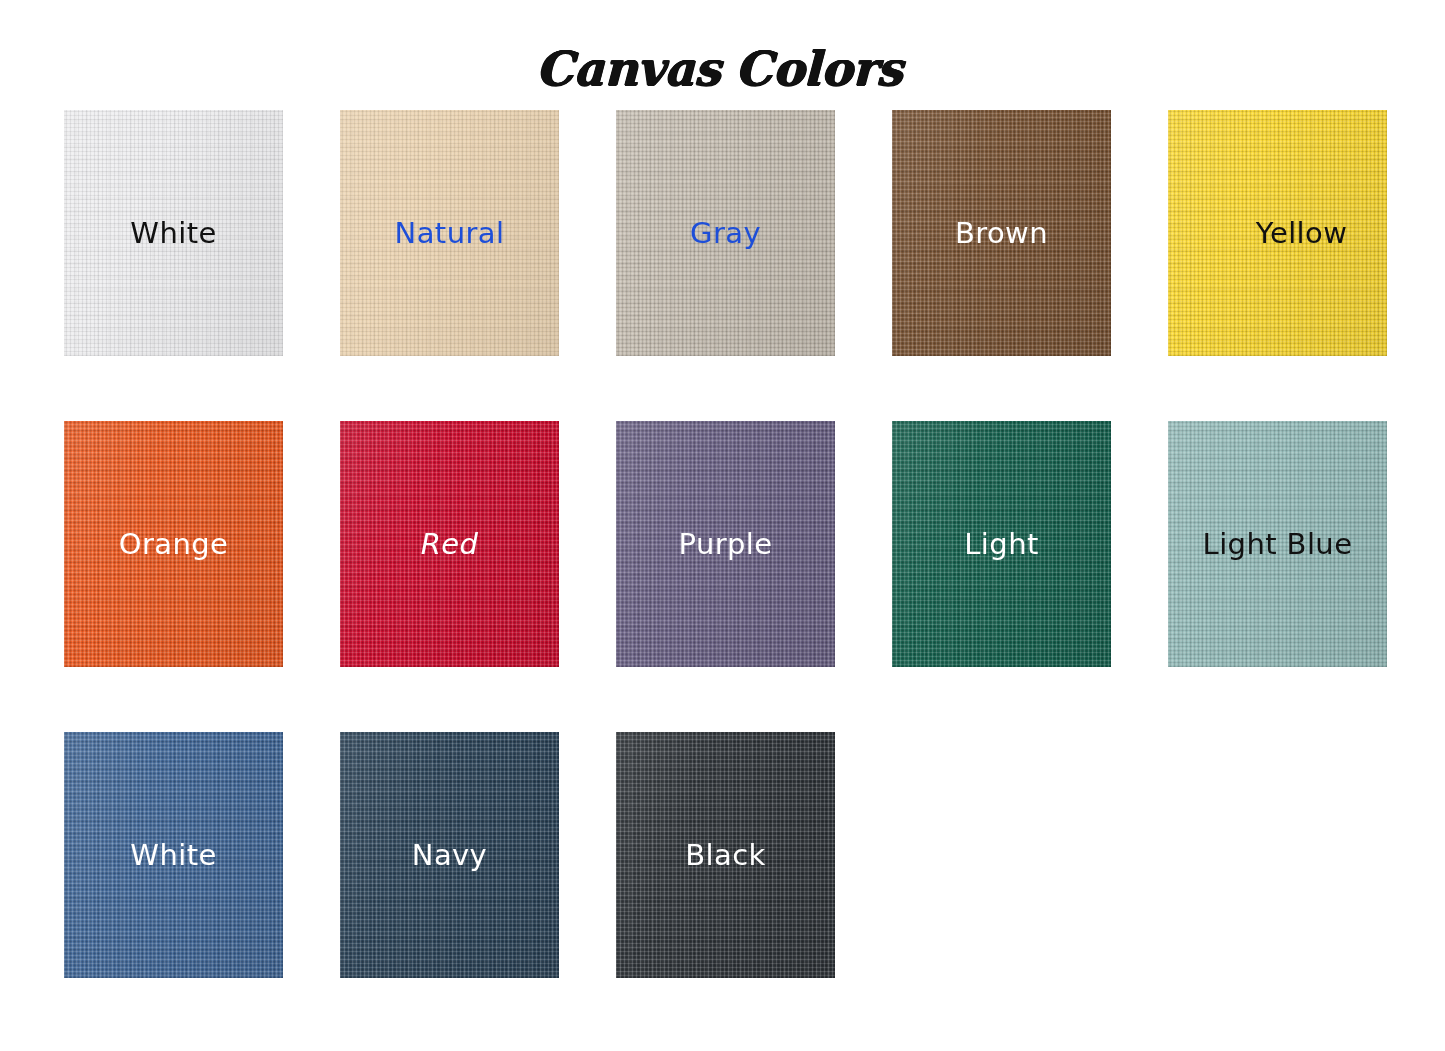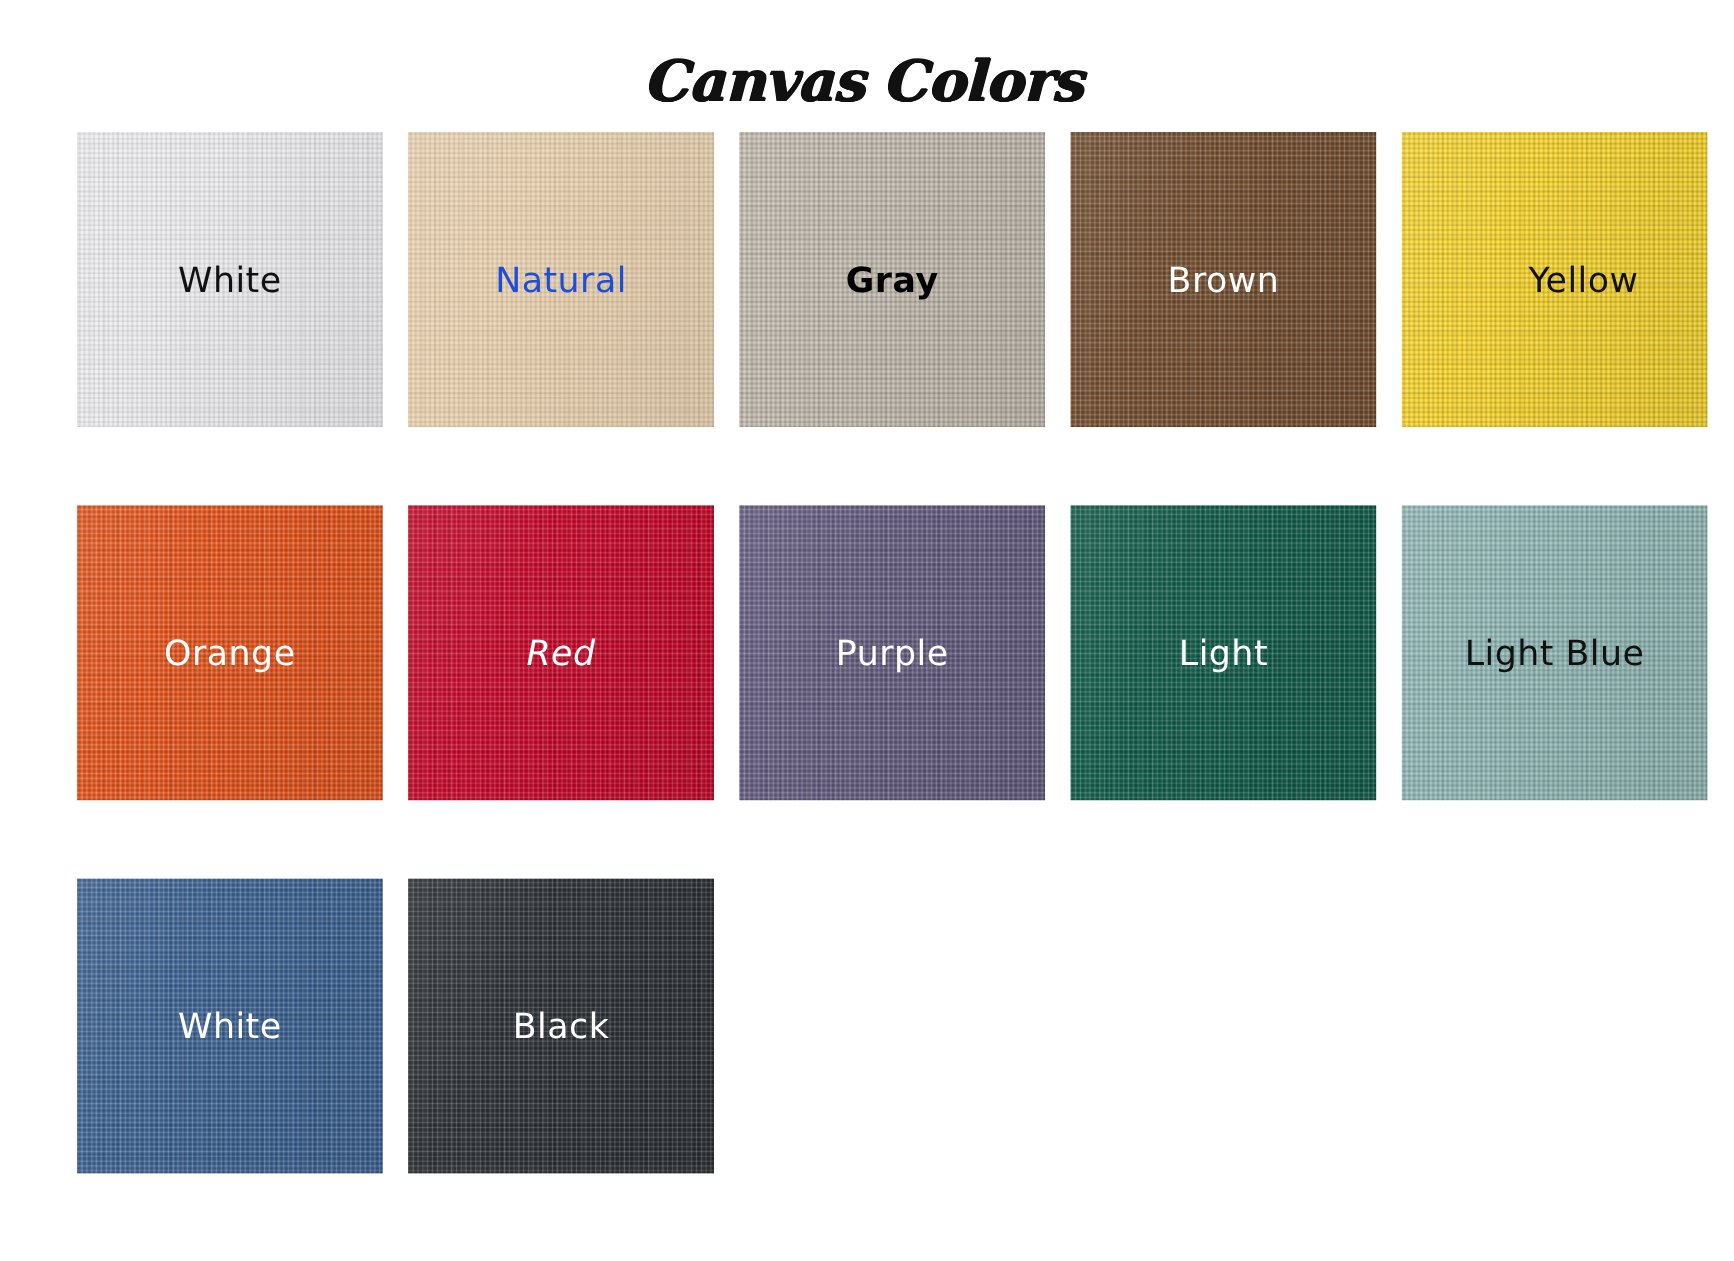--- a/index.html
+++ b/index.html
@@ -58,21 +58,21 @@
     width: 1324px;
     display: grid;
     grid-template-columns: repeat(5, 219px);
     grid-template-rows: repeat(3, 246px);
     column-gap: 57px;
     row-gap: 65px;
   }
 
   .swatch {
     position: relative;
-    width: 255px;
+    width: 219px;
     height: 246px;
     overflow: hidden;
     display: flex;
     align-items: center;
     justify-content: center;
   }
 
   
   .swatch-fill {
     position: absolute;
@@ -198,21 +198,21 @@
         <div class="weave"></div>
         <div class="slub"></div>
         <div class="sheen"></div>
         <span class="swatch-label" style="color: #1d4ed8;">Natural</span>
       </div>
       <div class="swatch tex-mid">
         <div class="swatch-fill" style="background-color: rgb(199, 191, 179);"></div>
         <div class="weave"></div>
         <div class="slub"></div>
         <div class="sheen"></div>
-        <span class="swatch-label" style="color: #000000; font-weight: bold;">Gray</span>
+        <span class="swatch-label" style="color: #1d4ed8;">Gray</span>
       </div>
       <div class="swatch tex-dark">
         <div class="swatch-fill" style="background-color: rgb(122, 84, 52);"></div>
         <div class="weave"></div>
         <div class="slub"></div>
         <div class="sheen"></div>
         <span class="swatch-label" style="color: rgb(255, 255, 255);">Brown</span>
       </div>
       <div class="swatch tex-mid">
         <div class="swatch-fill" style="background-color: rgb(251, 217, 51);"></div>
@@ -257,20 +257,27 @@
         <span class="swatch-label" style="color: rgb(17, 17, 17);">Light Blue</span>
       </div>
       <div class="swatch tex-dark">
         <div class="swatch-fill" style="background-color: rgb(66, 105, 154);"></div>
         <div class="weave"></div>
         <div class="slub"></div>
         <div class="sheen"></div>
         <span class="swatch-label" style="color: rgb(255, 255, 255);">White</span>
       </div>
       <div class="swatch tex-dark">
+        <div class="swatch-fill" style="background-color: rgb(44, 68, 89);"></div>
+        <div class="weave"></div>
+        <div class="slub"></div>
+        <div class="sheen"></div>
+        <span class="swatch-label" style="color: rgb(255, 255, 255);">Navy</span>
+      </div>
+      <div class="swatch tex-dark">
         <div class="swatch-fill" style="background-color: rgb(48, 53, 58);"></div>
         <div class="weave"></div>
         <div class="slub"></div>
         <div class="sheen"></div>
         <span class="swatch-label" style="color: rgb(255, 255, 255);">Black</span>
       </div>
     </div>
 
 </div>
 

